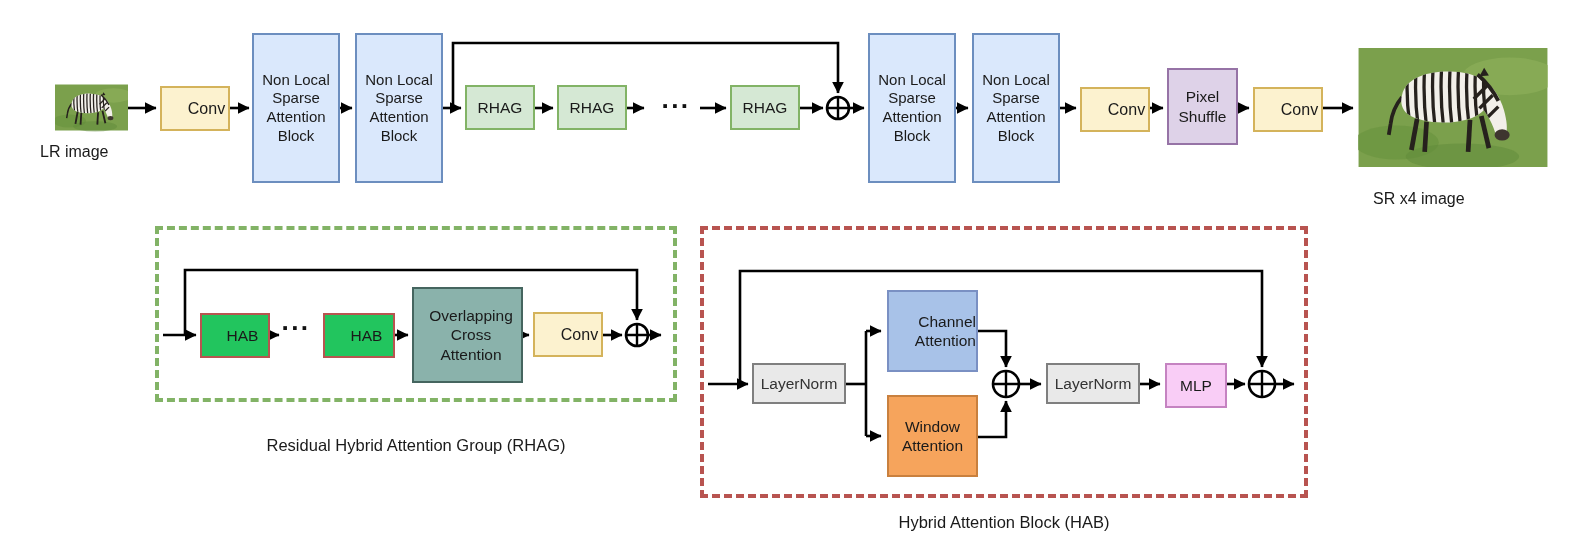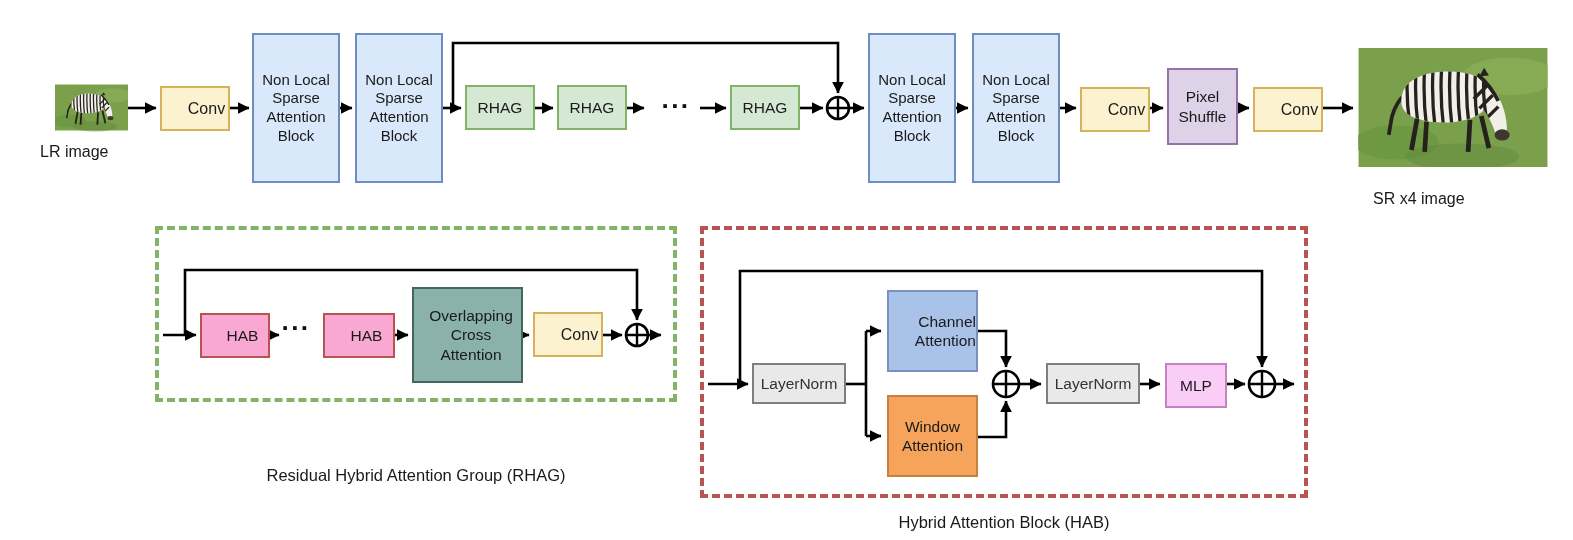--- a/index.html
+++ b/index.html
@@ -9,21 +9,21 @@
   }
   .wires{position:absolute;left:0;top:0;z-index:1;}
   .node{
     position:absolute;z-index:2;display:flex;align-items:center;justify-content:center;
     text-align:center;border:2px solid #000;box-sizing:border-box;line-height:1.25;
     font-size:15.5px;background:#fff;
   }
   .conv{background:#FCF2CF;border-color:#D4B35B;font-size:16px;padding-left:23px;}
   .nlsa{background:#DAE8FC;border-color:#6C8EBF;font-size:15px;}
   .rhag{background:#D5E8D4;border-color:#82B366;font-size:15.5px;}
-  .habx{background:#f9a8d4;border-color:#B85450;font-size:15.5px;padding-left:15px;}
+  .habx{background:#22c55e;border-color:#B85450;font-size:15.5px;padding-left:15px;}
   .oca{background:#8AB2AB;border-color:#45655F;font-size:15.5px;}
   .pixel{background:#DED2E8;border-color:#9673A6;font-size:15.5px;}
   .chan{background:#A8C2E8;border-color:#7A90C3;}
   .wind{background:#F6A45C;border-color:#C9803E;}
   .mlp{background:#F9CDF6;border-color:#C583C1;}
   .lnorm{background:#E9E9E9;border-color:#7F7F7F;color:#333;}
   .dots{
     position:absolute;z-index:2;font-weight:900;font-size:26px;letter-spacing:1px;
     display:flex;align-items:center;justify-content:center;color:#111;
   }
@@ -204,21 +204,21 @@
       <ellipse cx="152" cy="92" rx="8" ry="6" fill="#3E362F"></ellipse>
     </svg>
   </div>
   <div class="img-label" style="left:1373px;top:190px;width:160px;">SR x4 image</div>
 
   <div class="node habx" style="left:200px;top:313px;width:70px;height:45px;">HAB</div>
   <div class="dots" style="left:274px;top:315px;width:44px;height:26px;">···</div>
   <div class="node habx" style="left:323px;top:313px;width:72px;height:45px;">HAB</div>
   <div class="node oca" style="left:412px;top:287px;width:111px;height:96px;padding-left:7px;">Overlapping Cross Attention</div>
   <div class="node conv" style="left:533px;top:312px;width:70px;height:45px;">Conv</div>
-  <div class="caption" style="left:155px;top:436px;width:522px;margin-top:30px;">Residual Hybrid Attention Group (RHAG)</div>
+  <div class="caption" style="left:155px;top:436px;width:522px;">Residual Hybrid Attention Group (RHAG)</div>
 
   <div class="node lnorm" style="left:752px;top:363px;width:94px;height:41px;">LayerNorm</div>
   <div class="node chan" style="left:887px;top:290px;width:91px;height:82px;text-align:right;">Channel Attention</div>
   <div class="node wind" style="left:887px;top:395px;width:91px;height:82px;text-align:center;">Window Attention</div>
   <div class="node lnorm" style="left:1046px;top:363px;width:94px;height:41px;">LayerNorm</div>
   <div class="node mlp" style="left:1165px;top:363px;width:62px;height:45px;">MLP</div>
   <div class="caption" style="left:700px;top:513px;width:608px;">Hybrid Attention Block (HAB)</div>
 
 </div>
 

